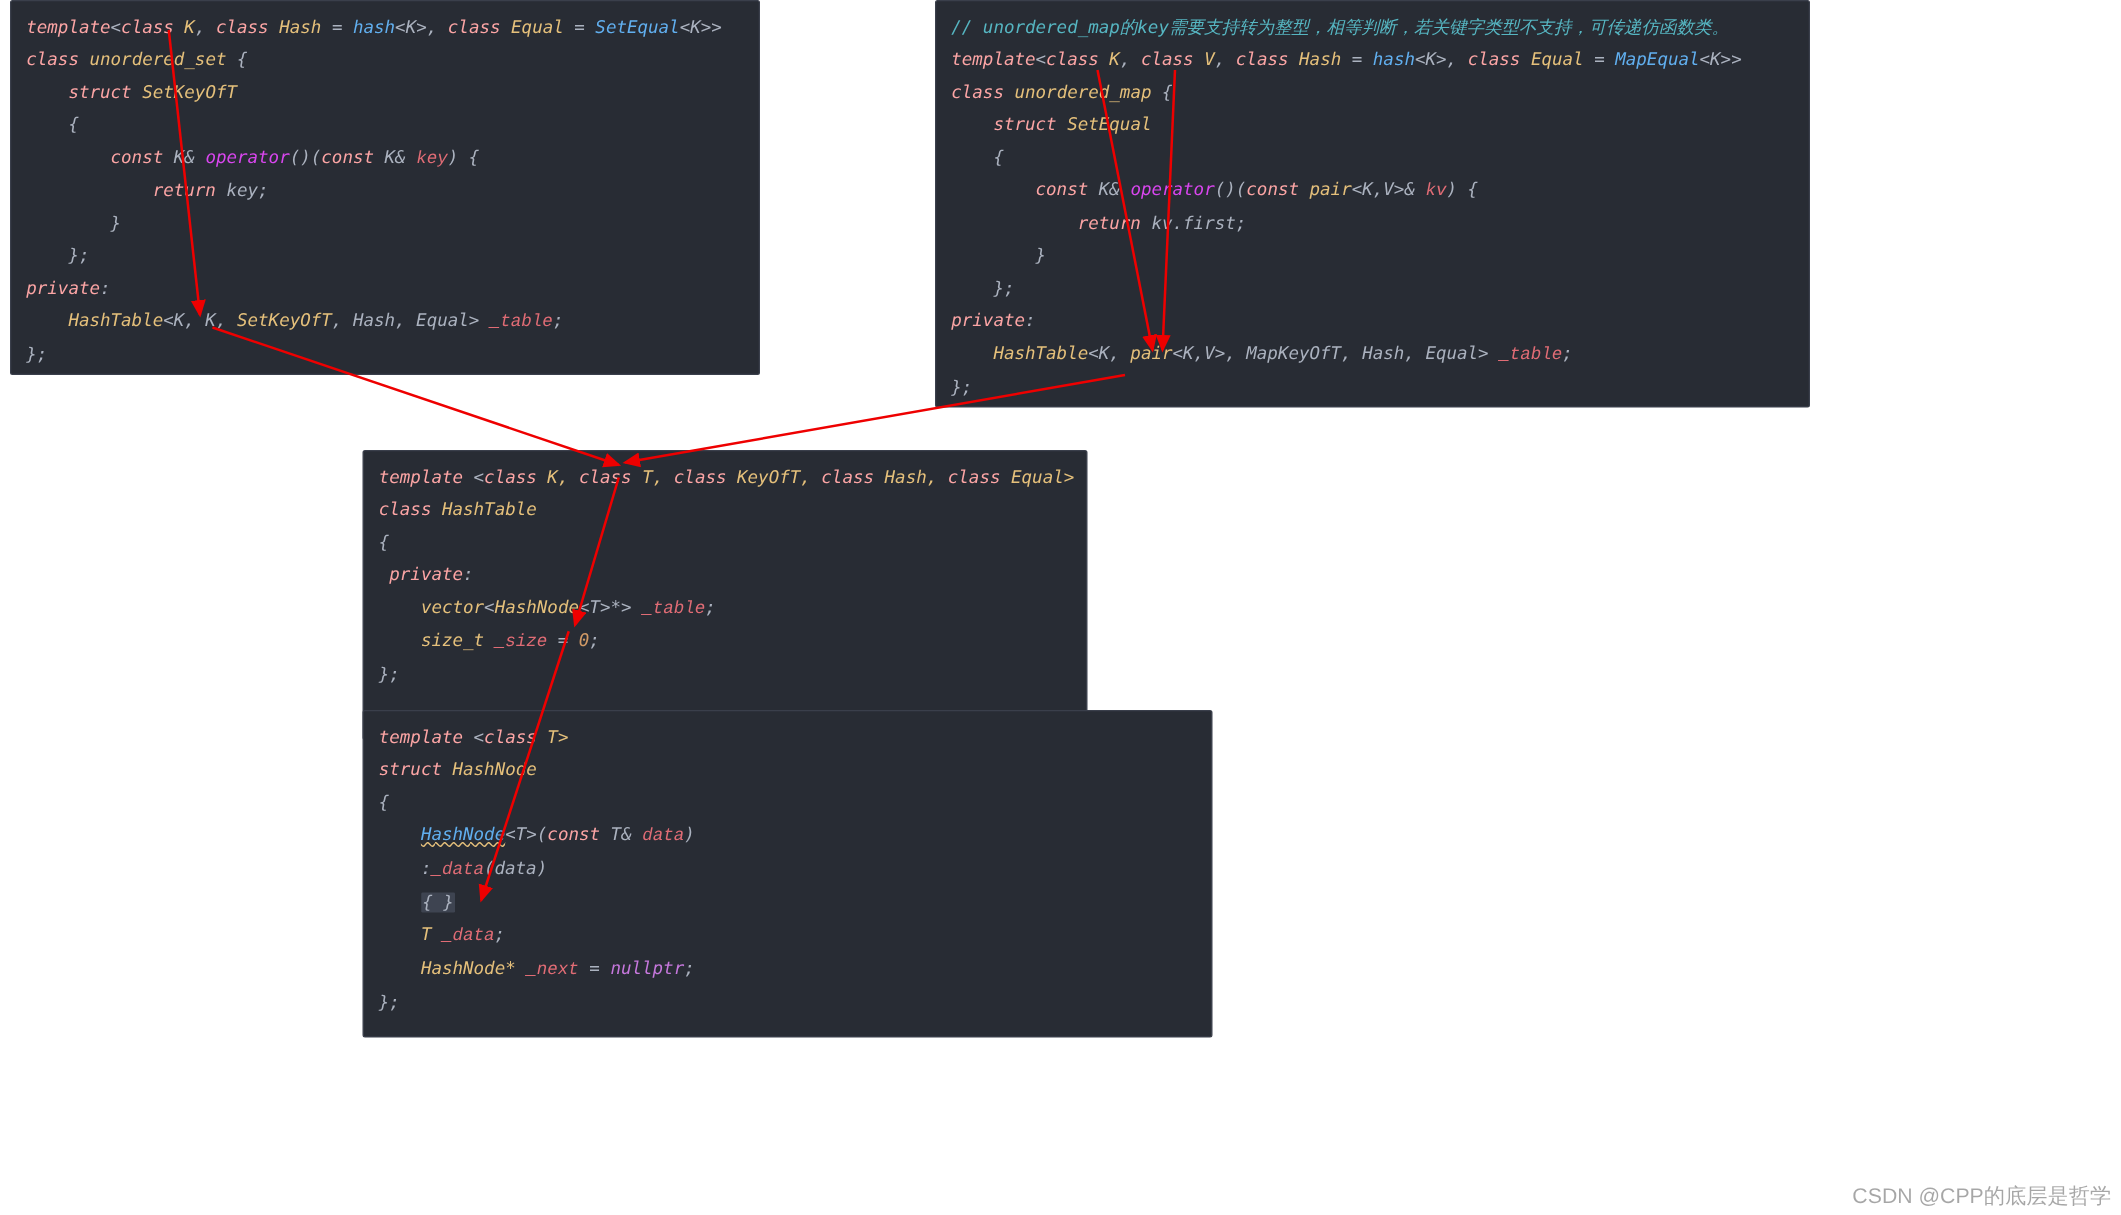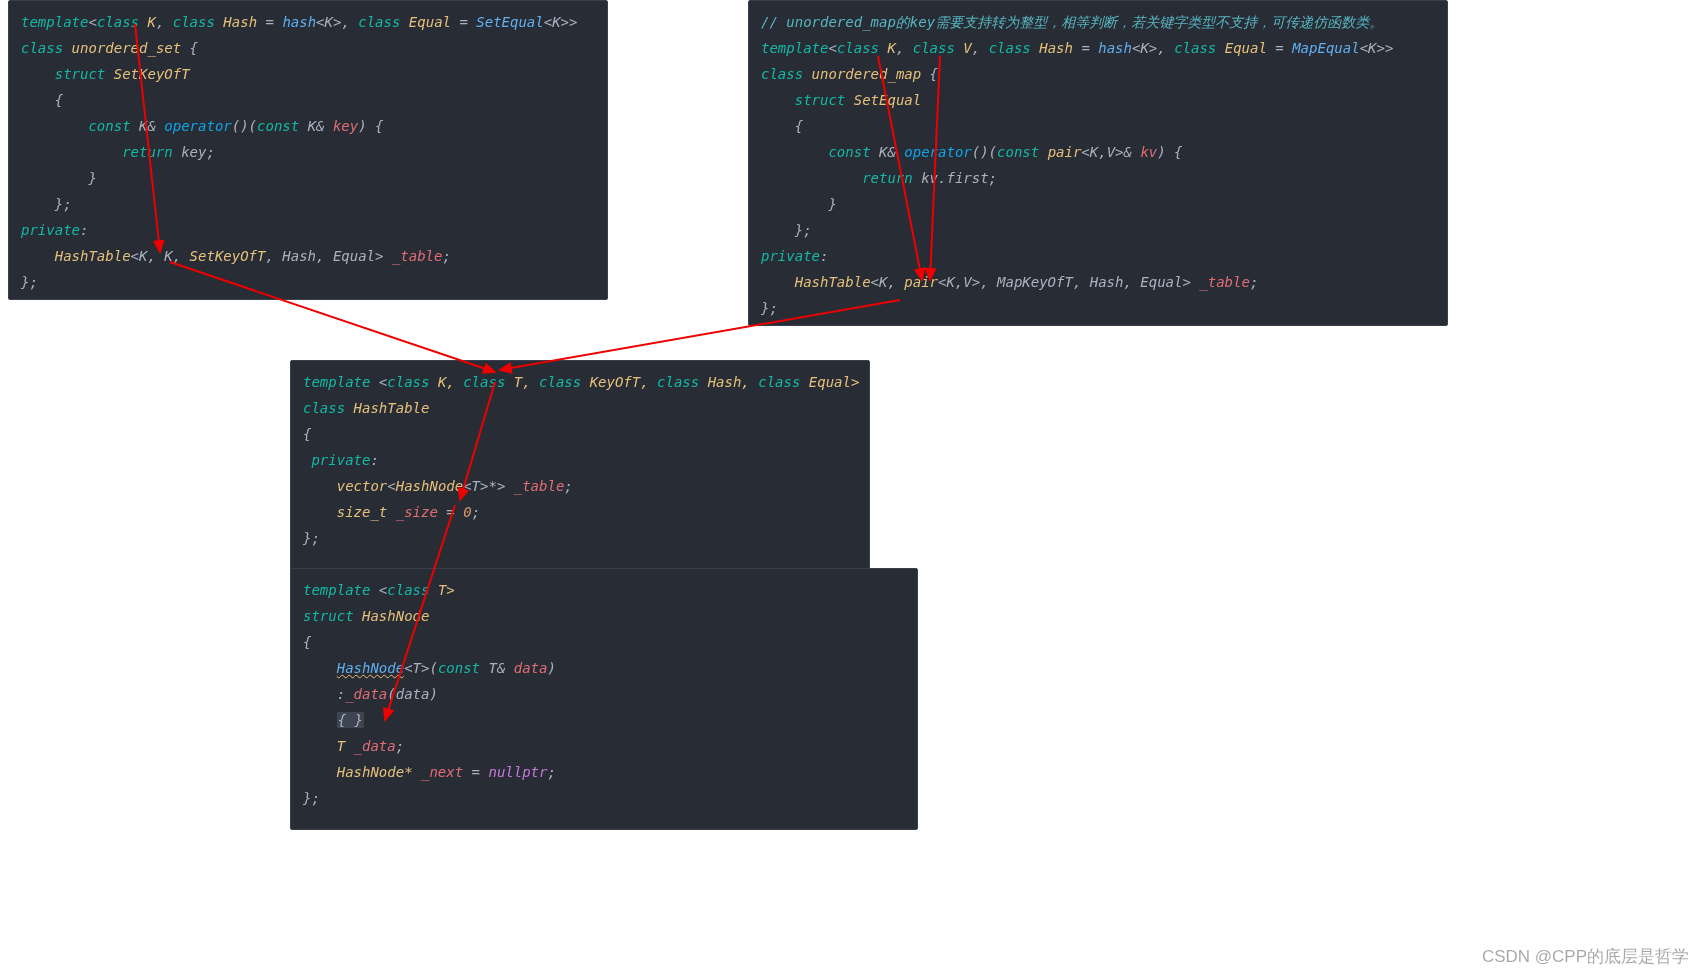--- a/index.html
+++ b/index.html
@@ -20,26 +20,26 @@
     border-radius: 2px;
     box-sizing: border-box;
     color: #abb2bf;
   }
   .code {
     padding: 8px 12px 10px 12px;
     white-space: pre;
     line-height: 26px;
     font-style: italic;
   }
-  .kw   { color: #14b8a6; }
+  .kw   { color: #fca5a5; }
   .type { color: #e5c07b; }
   .id   { color: #61afef; }
-  .fn   { color: #0ea5e9; }
+  .fn   { color: #d946ef; }
   .op   { color: #abb2bf; }
-  .var  { color: #e06c75; }
+  .var  { color: #e06c75; font-family: Liberation Mono, monospace; }
   .num  { color: #d19a66; }
   .cmt  { color: #56b6c2; }
   .lit  { color: #c678dd; }
   .underline { text-decoration: underline wavy #e5c07b 1px; }
   .sel {
     background: #3e4451;
     border-radius: 1px;
     padding: 0 1px;
   }
   .watermark {
@@ -94,21 +94,21 @@
 <div class="panel" style="left:290px; top:360px; width:580px; height:232px;">
 <div class="code"><span class="kw">template</span><span class="op"> &lt;</span><span class="kw">class</span><span class="type"> K, </span><span class="kw">class</span><span class="type"> T, </span><span class="kw">class</span><span class="type"> KeyOfT, </span><span class="kw">class</span><span class="type"> Hash, </span><span class="kw">class</span><span class="type"> Equal&gt;</span>
 <span class="kw">class</span><span class="type"> HashTable</span>
 <span class="op">{</span>
  <span class="kw">private</span><span class="op">:</span>
     <span class="type">vector</span><span class="op">&lt;</span><span class="type">HashNode</span><span class="op">&lt;T&gt;*</span><span class="op">&gt; </span><span class="var">_table</span><span class="op">;</span>
     <span class="type">size_t </span><span class="var">_size</span><span class="op"> = </span><span class="num">0</span><span class="op">;</span>
 <span class="op">};</span></div>
 </div>
 
-<div class="panel" style="left:290px; top:568px; width:628px; height:262px;">
+<div class="panel" style="left:290px; top:568px; width:680px; height:262px;">
 <div class="code"><span class="kw">template</span><span class="op"> &lt;</span><span class="kw">class</span><span class="type"> T&gt;</span>
 <span class="kw">struct</span><span class="type"> HashNode</span>
 <span class="op">{</span>
     <span class="id underline">HashNode</span><span class="op">&lt;T&gt;</span><span class="op">(</span><span class="kw">const</span><span class="op"> T&amp; </span><span class="var">data</span><span class="op">)</span>
     <span class="op">:</span><span class="var">_data</span><span class="op">(</span><span class="op">data</span><span class="op">)</span>
     <span class="sel">{ }</span>
     <span class="type">T </span><span class="var">_data</span><span class="op">;</span>
     <span class="type">HashNode* </span><span class="var">_next</span><span class="op"> = </span><span class="lit">nullptr</span><span class="op">;</span>
 <span class="op">};</span></div>
 </div>

